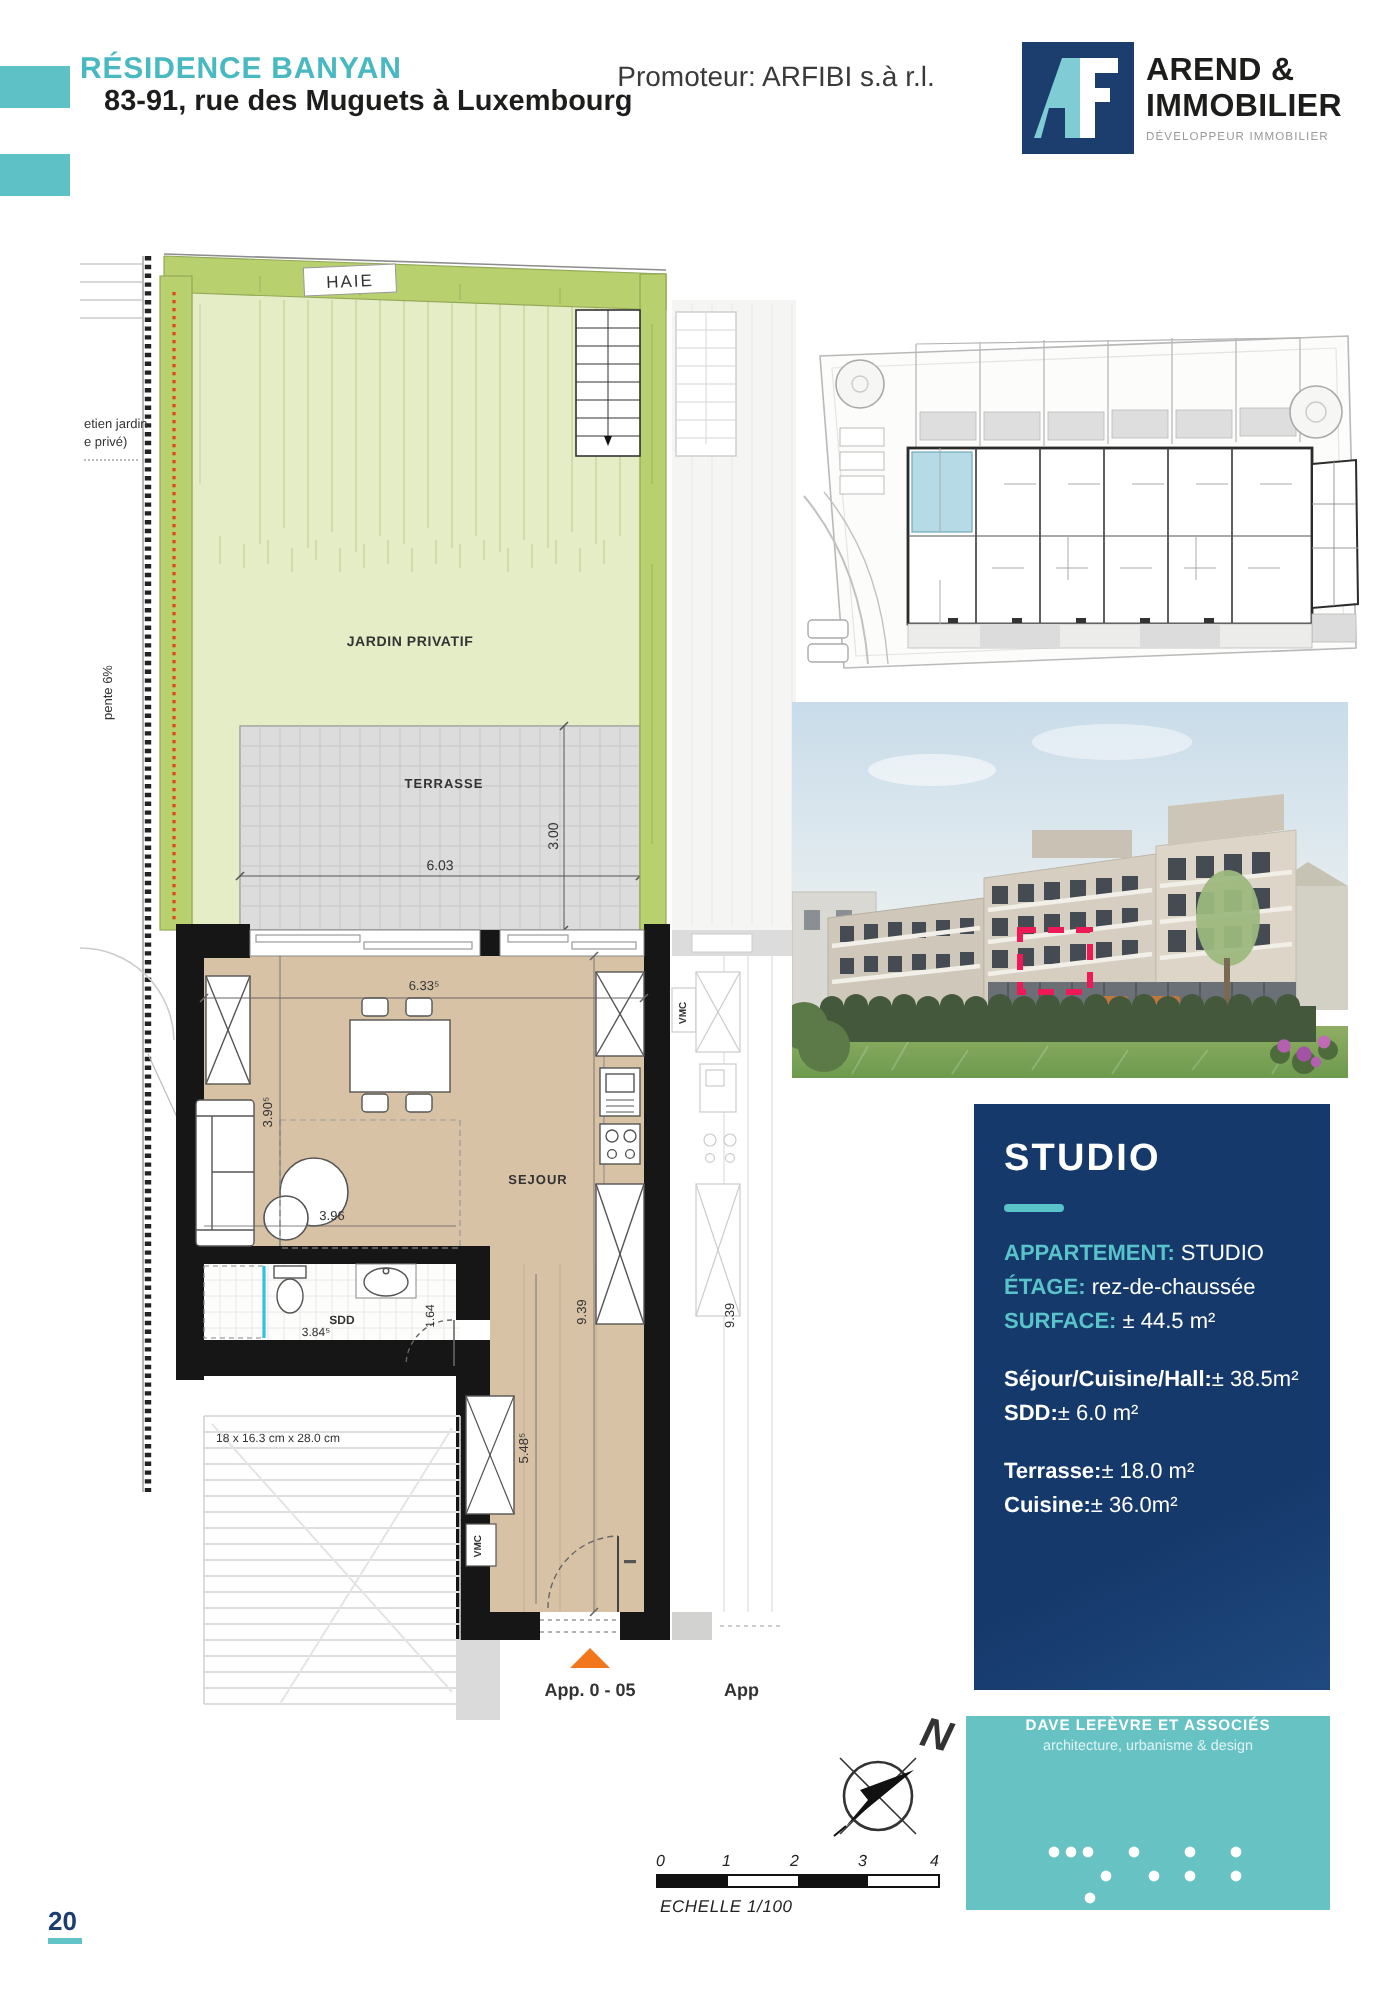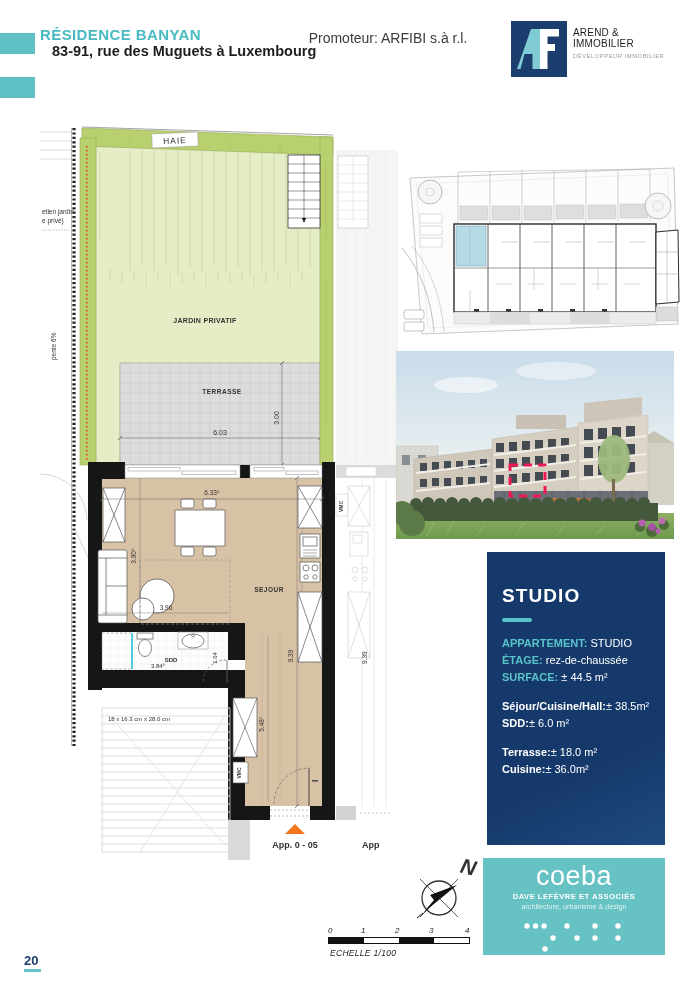--- a/index.html
+++ b/index.html
@@ -5,25 +5,25 @@
   html,body{margin:0;padding:0;background:#fff}
   .page{position:relative;width:700px;height:1004px;background:#fff;font-family:"Liberation Sans",sans-serif;overflow:hidden}
   .abs{position:absolute}
   
   .teal-sq{position:absolute;background:#5ec1c6}
   .proj-title{position:absolute;left:40px;top:26px;font-size:15px;font-weight:bold;letter-spacing:.4px;color:#49b9c1}
   .proj-addr{position:absolute;left:52px;top:43px;font-size:14.5px;font-weight:bold;color:#1d1d1b}
   .promo{position:absolute;left:280px;top:28px;width:216px;text-align:center;font-size:14px;color:#3a3a3a;line-height:1.5}
   .af-box{position:absolute;left:511px;top:21px;width:56px;height:56px;background:#1c3e6e}
   .dev-text{position:absolute;left:573px;top:27px}
-  .dev-name{font-size:10px;font-weight:normal;color:#1d1d1b;line-height:1.1;letter-spacing:.2px}
+  .dev-name{font-size:16px;font-weight:bold;color:#1d1d1b;line-height:1.1;letter-spacing:.2px}
   .dev-tag{font-size:5.8px;color:#9a9a9a;letter-spacing:.55px;margin-top:4px}
   
   .unit-card{position:absolute;left:487px;top:552px;width:178px;height:293px;box-sizing:border-box;
-    background:linear-gradient(155deg,#16396b 70%,#1f4a80 100%);color:#fff;padding:32px 15px}
+    background:linear-gradient(155deg,#16396b 70%,#1f4a80 100%);color:#fff;padding:16px 15px}
   .uc-title{font-size:19px;font-weight:bold;letter-spacing:1.1px;line-height:1.3}
   .uc-bar{width:30px;height:4px;background:#58c3c8;border-radius:2px;margin:9px 0 13px}
   .uc-spec{font-size:11px;line-height:1.55}
   .uc-label{color:#58c3c8;font-weight:bold}
   .uc-row{display:flex;font-size:11px;line-height:1.55}
   .uc-row .l{font-weight:bold}
   .uc-gap{height:12px}
   
   .coeba{position:absolute;left:483px;top:858px;width:182px;height:97px;background:#67c2c4;color:#fff;text-align:center}
   .coeba-name{font-size:27px;letter-spacing:.5px;margin-top:3px}
@@ -445,21 +445,20 @@
   <svg class="abs" style="left:413px;top:850px" width="72" height="78" viewBox="0 0 72 78">
     <circle cx="26" cy="48" r="17" fill="none" stroke="#333" stroke-width="1.3"></circle>
     <line x1="7" y1="29" x2="45" y2="67" stroke="#333" stroke-width="0.8"></line>
     <line x1="45" y1="29" x2="7" y2="67" stroke="#333" stroke-width="0.8"></line>
     <polygon points="44,35 10,63 21,50 17,45" fill="#111"></polygon>
     <line x1="10" y1="63" x2="4" y2="68" stroke="#111" stroke-width="1"></line>
     <text x="48" y="24" font-size="21" font-weight="bold" font-style="italic" fill="#111" transform="rotate(14 54 16)">N</text>
   </svg>
 
   <div class="coeba">
-    <div class="coeba-name">coeba</div>
     <div class="coeba-sub">DAVE LEFÈVRE ET ASSOCIÉS</div>
     <div class="coeba-tag">architecture, urbanisme &amp; design</div>
     <svg width="182" height="36" viewBox="0 0 182 36" style="position:absolute;left:0;bottom:2px">
       <g fill="#fff">
         <circle cx="44" cy="9" r="2.7"></circle>
           <circle cx="52.5" cy="9" r="2.7"></circle>
           <circle cx="61" cy="9" r="2.7"></circle>
           <circle cx="84" cy="9" r="2.7"></circle>
           <circle cx="112" cy="9" r="2.7"></circle>
           <circle cx="135" cy="9" r="2.7"></circle>

